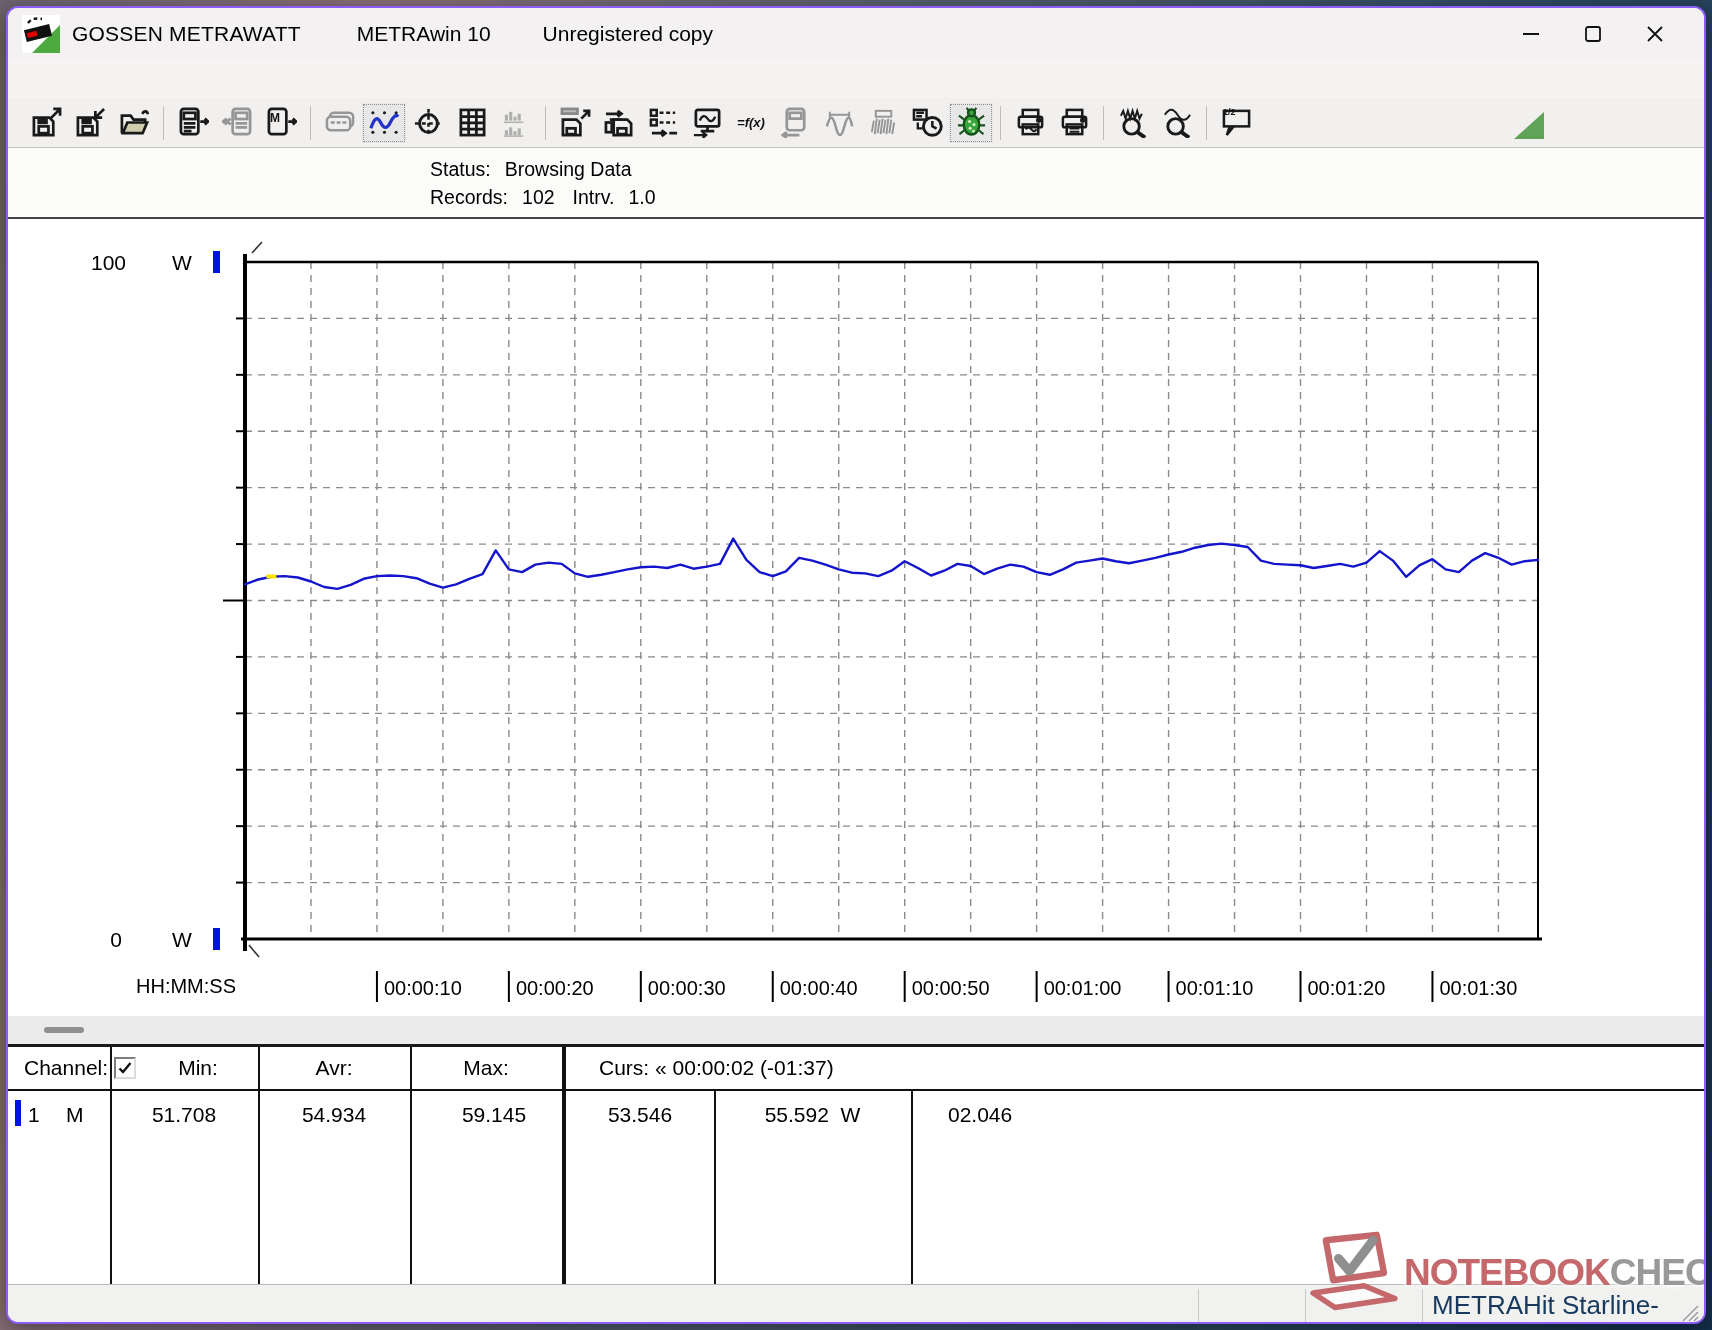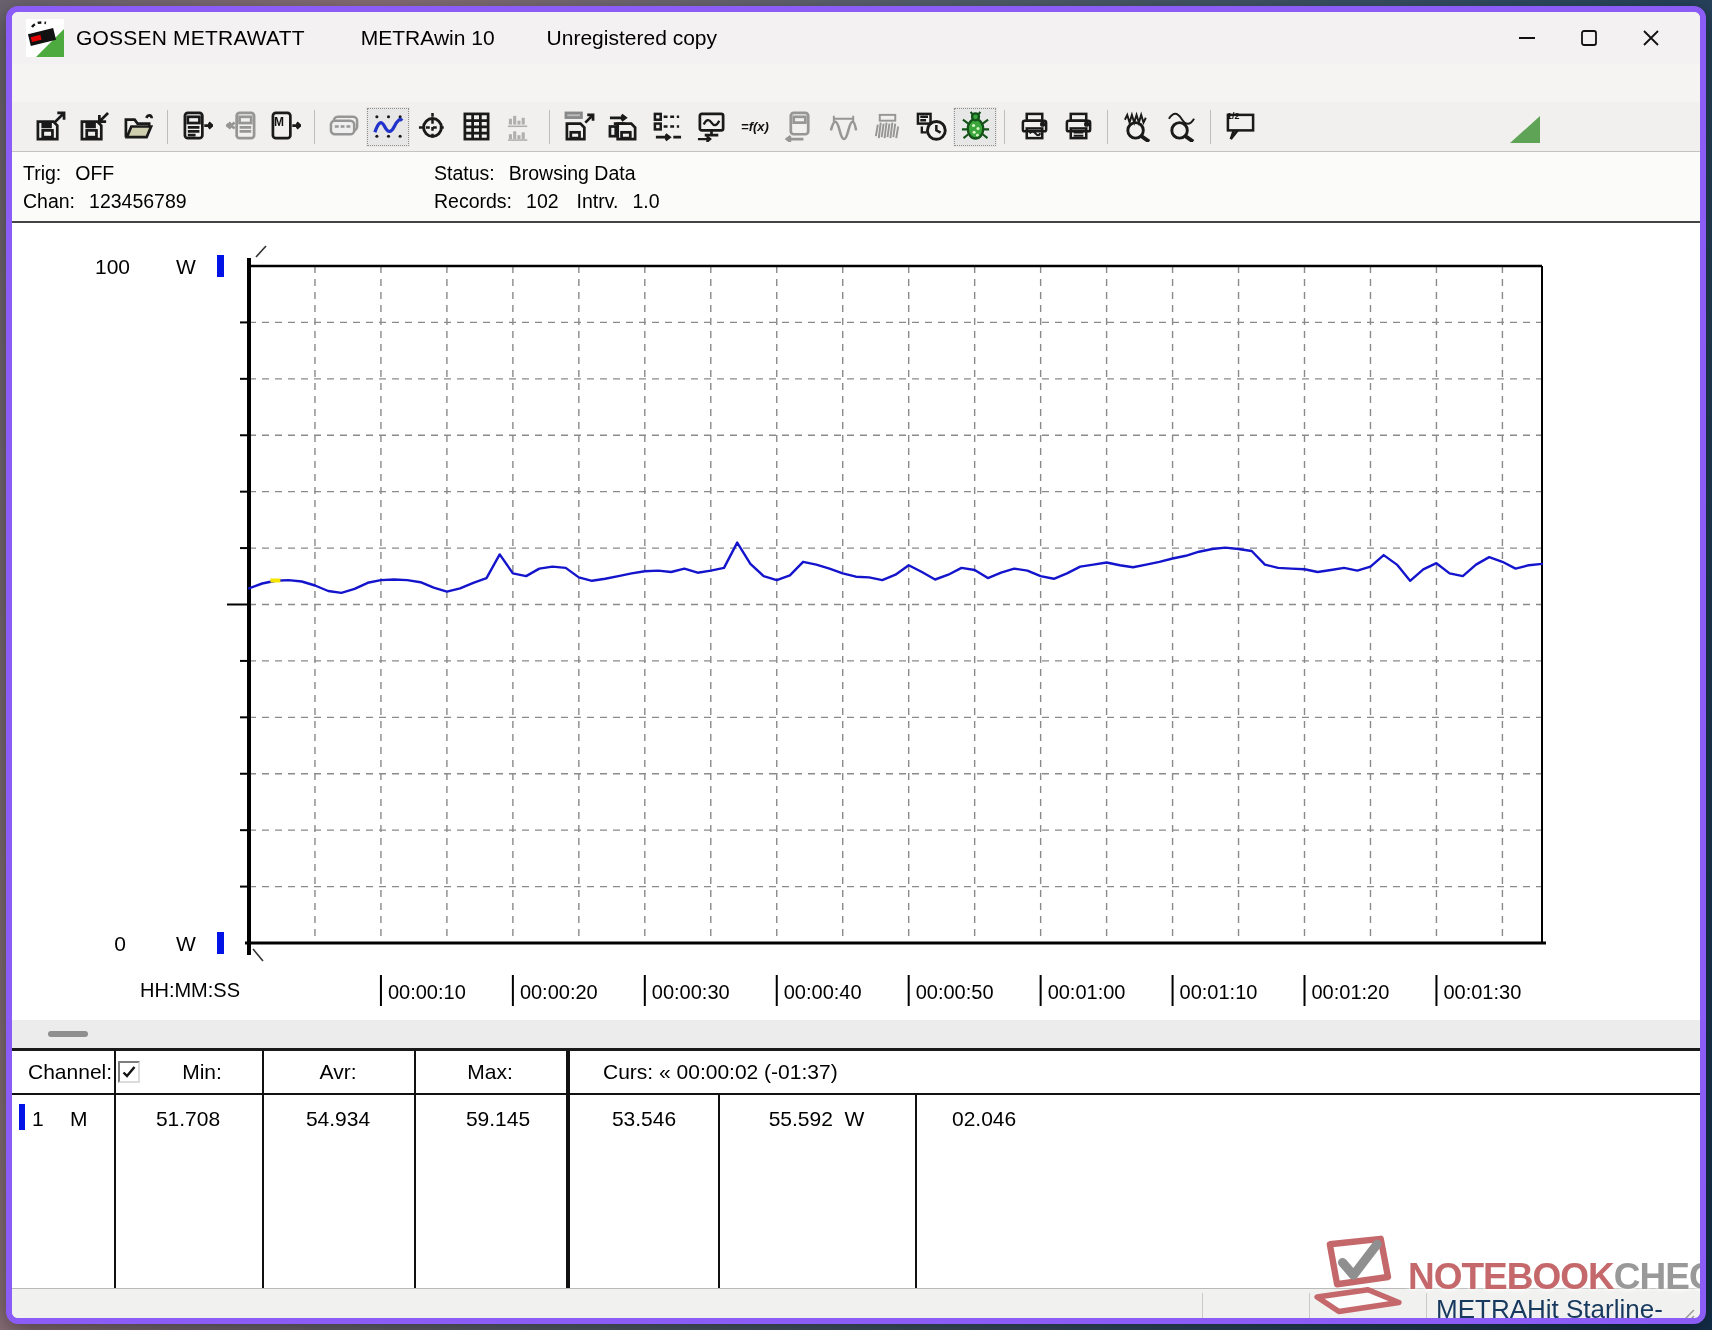--- a/index.html
+++ b/index.html
@@ -1,20 +1,20 @@
 <!DOCTYPE html>
 <html><head>
 <meta charset="utf-8">
 <style>
   * { margin:0; padding:0; box-sizing:border-box; }
   body { width:1712px; height:1330px; overflow:hidden; cursor:default;
          font-family:"Liberation Sans", sans-serif; color:#000;
          background:linear-gradient(105deg,#6b6470 0%,#8a7078 18%,#55606e 45%,#2e4a62 75%,#14304c 100%); }
   .window { position:absolute; left:6px; top:6px; width:1700px; height:1318px;
-            background:#f5f4f2; border:6px solid #8b5cf6; border-radius:12px;
+            background:#f5f4f2; border:2px solid #8b5cf6; border-radius:12px;
             overflow:hidden; box-shadow:0 6px 24px rgba(0,0,0,.45); }
 
   
   .titlebar { position:absolute; left:0; top:0; width:100%; height:52px; background:#f3f1f1;
               display:flex; align-items:center; font-size:21px; }
   .appicon { width:38px; height:38px; margin-left:14px; position:relative; background:#fff; }
   .t-app { margin-left:12px; letter-spacing:.2px; }
   .t-prod { margin-left:56px; }
   .t-lic  { margin-left:52px; }
   .wcontrols { position:absolute; right:18px; top:0; height:52px; display:flex; align-items:center; }
@@ -342,24 +342,20 @@
           <svg viewBox="0 0 16 16" fill="none" stroke="#1a1a1a" stroke-width="1.3">
             <rect x="1.5" y="2" width="13" height="8"></rect>
             <path d="M4.5 10l-1.5 4.5 3.5-4.5"></path>
           </svg>
           <span class="glyph half">1/2</span>
         </span>
     <div class="corner-tri"></div>
   </div>
 
   <div class="infobar">
-    <div class="ib-col ib-left">
-      <div><span class="ib-lab">Trig:</span><span>OFF</span></div>
-      <div><span class="ib-lab">Chan:</span><span>123456789</span></div>
-    </div>
     <div class="ib-col ib-mid">
       <div><span class="ib-lab">Status:</span><span>Browsing Data</span></div>
       <div><span class="ib-lab">Records:</span><span>102</span><span style="display:inline-block;width:18px"></span><span class="ib-lab">Intrv.</span><span>1.0</span></div>
     </div>
   </div>
 
   <div class="chartsec">
     <svg id="chart-svg" width="1698" height="796">
       <text class="axnum" x="118" y="51" text-anchor="end">100</text>
       <text class="axunit" x="164" y="51">W</text>

